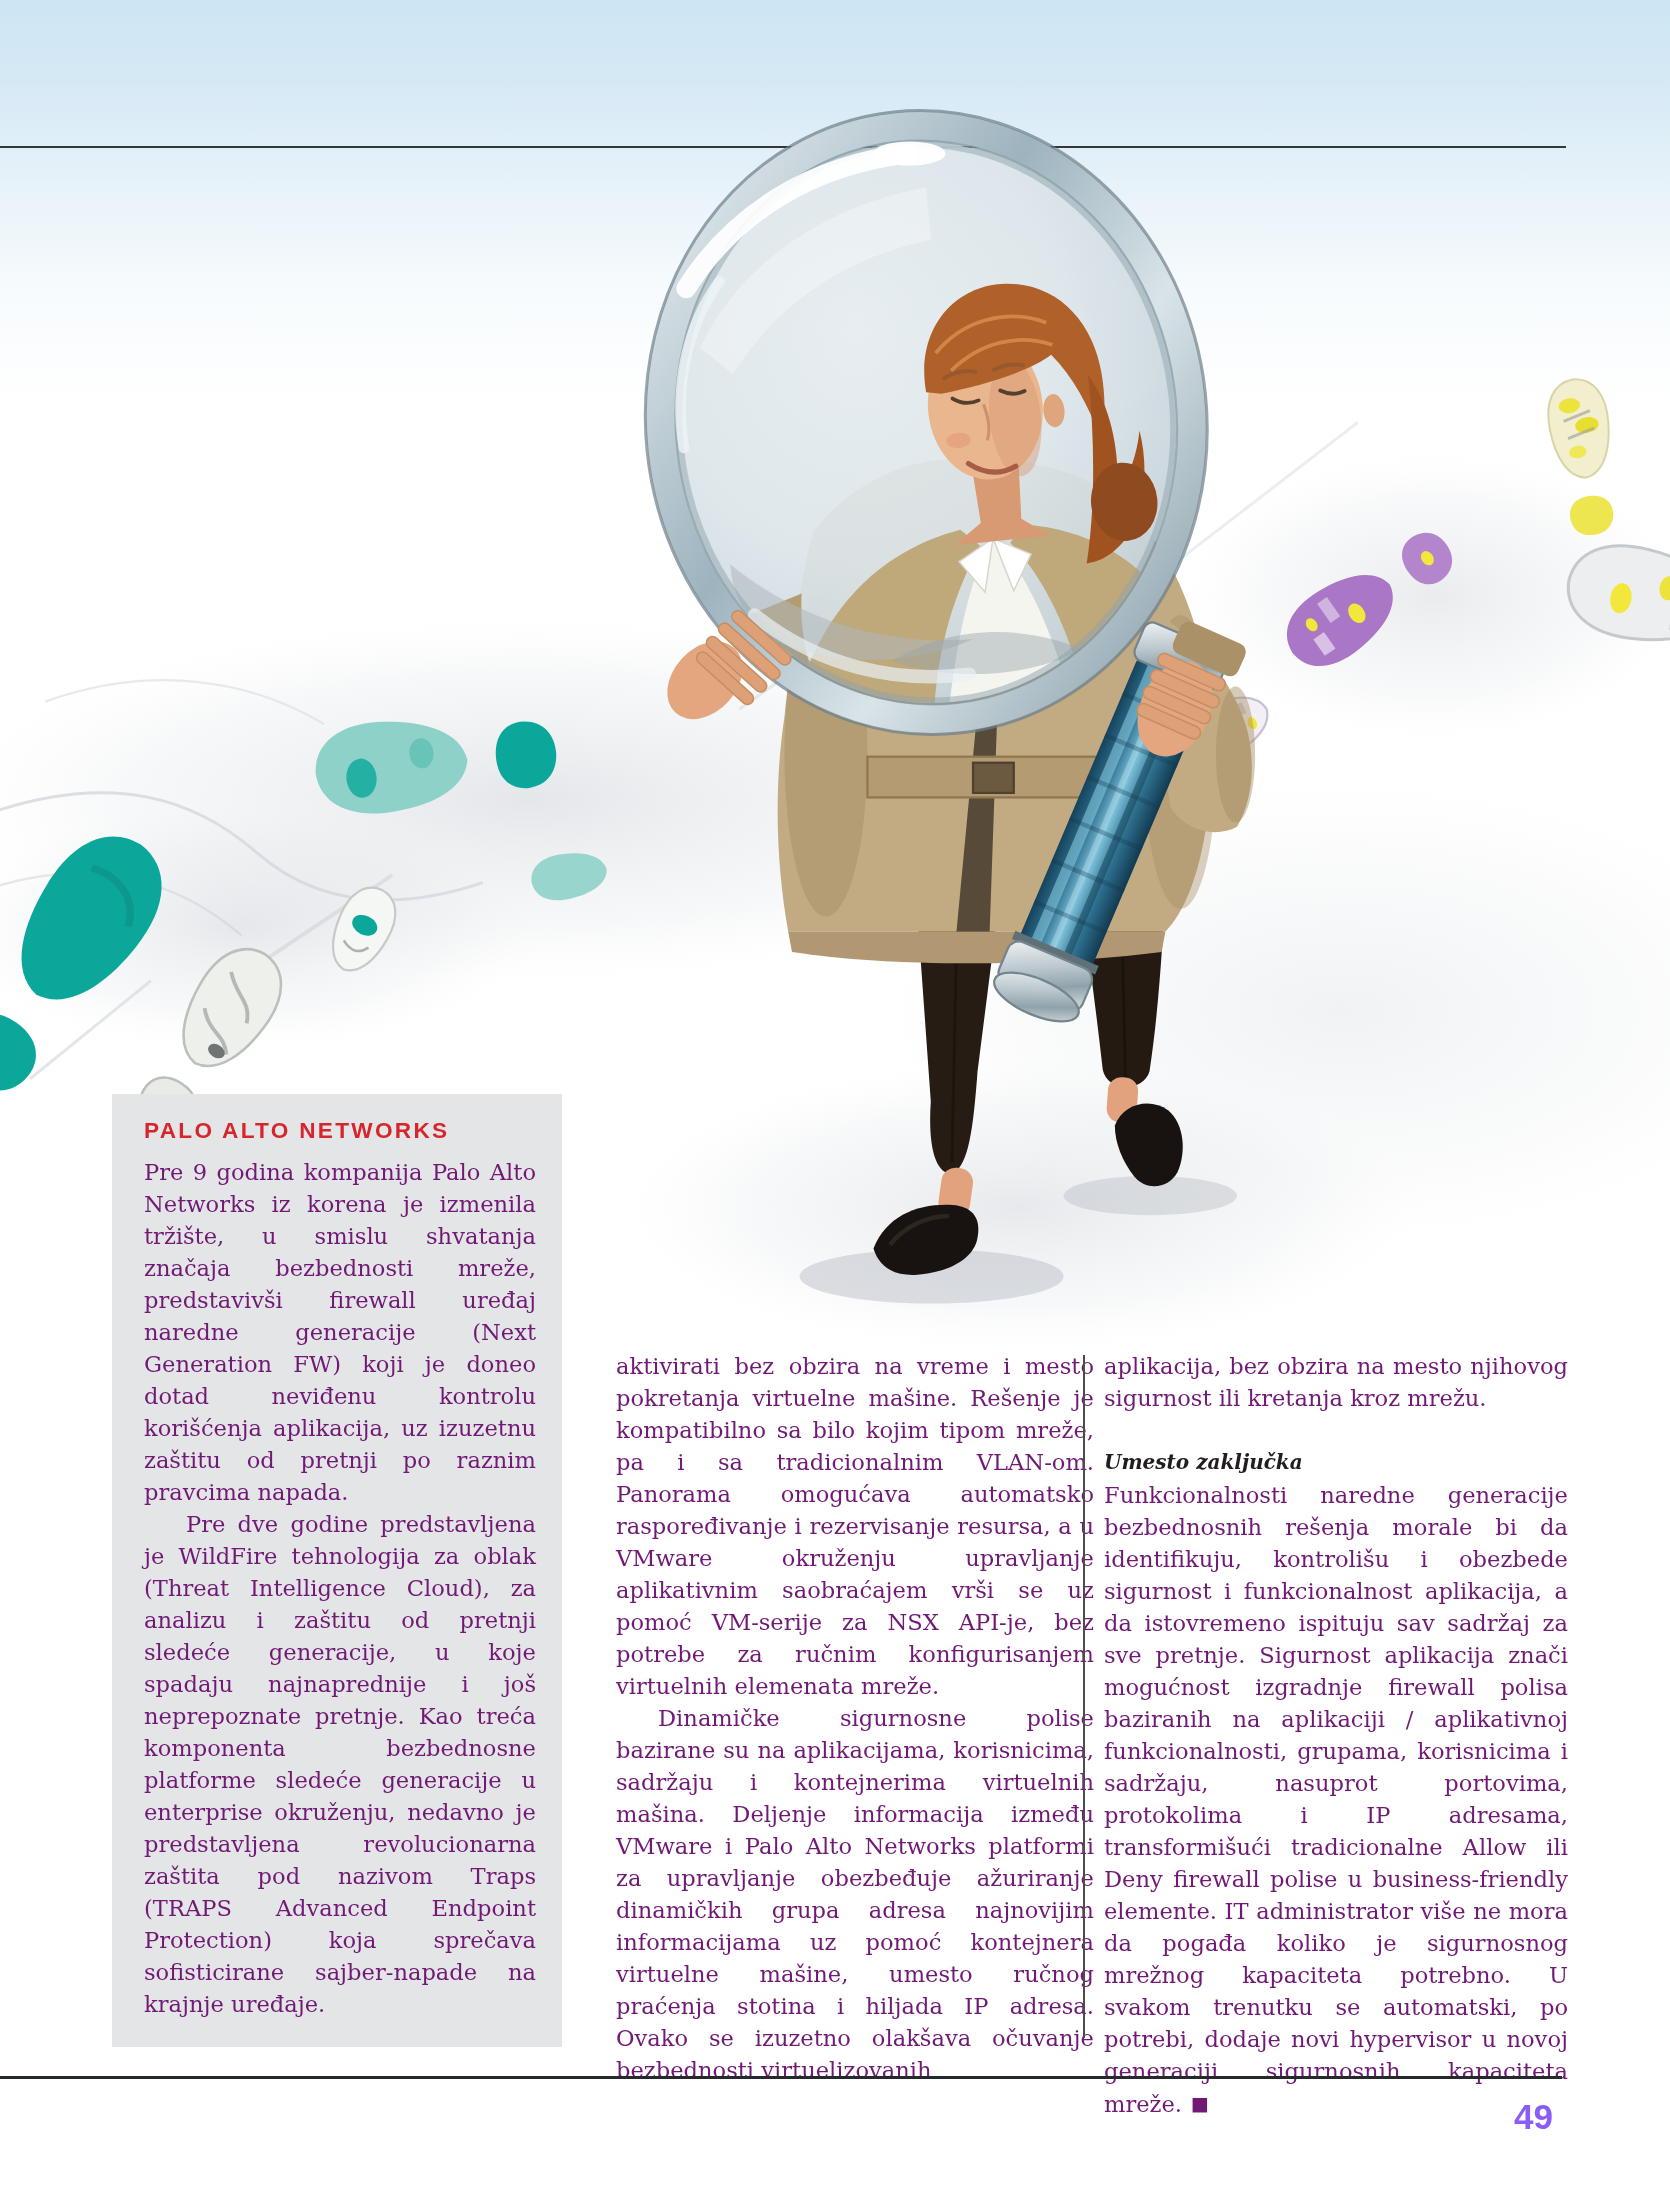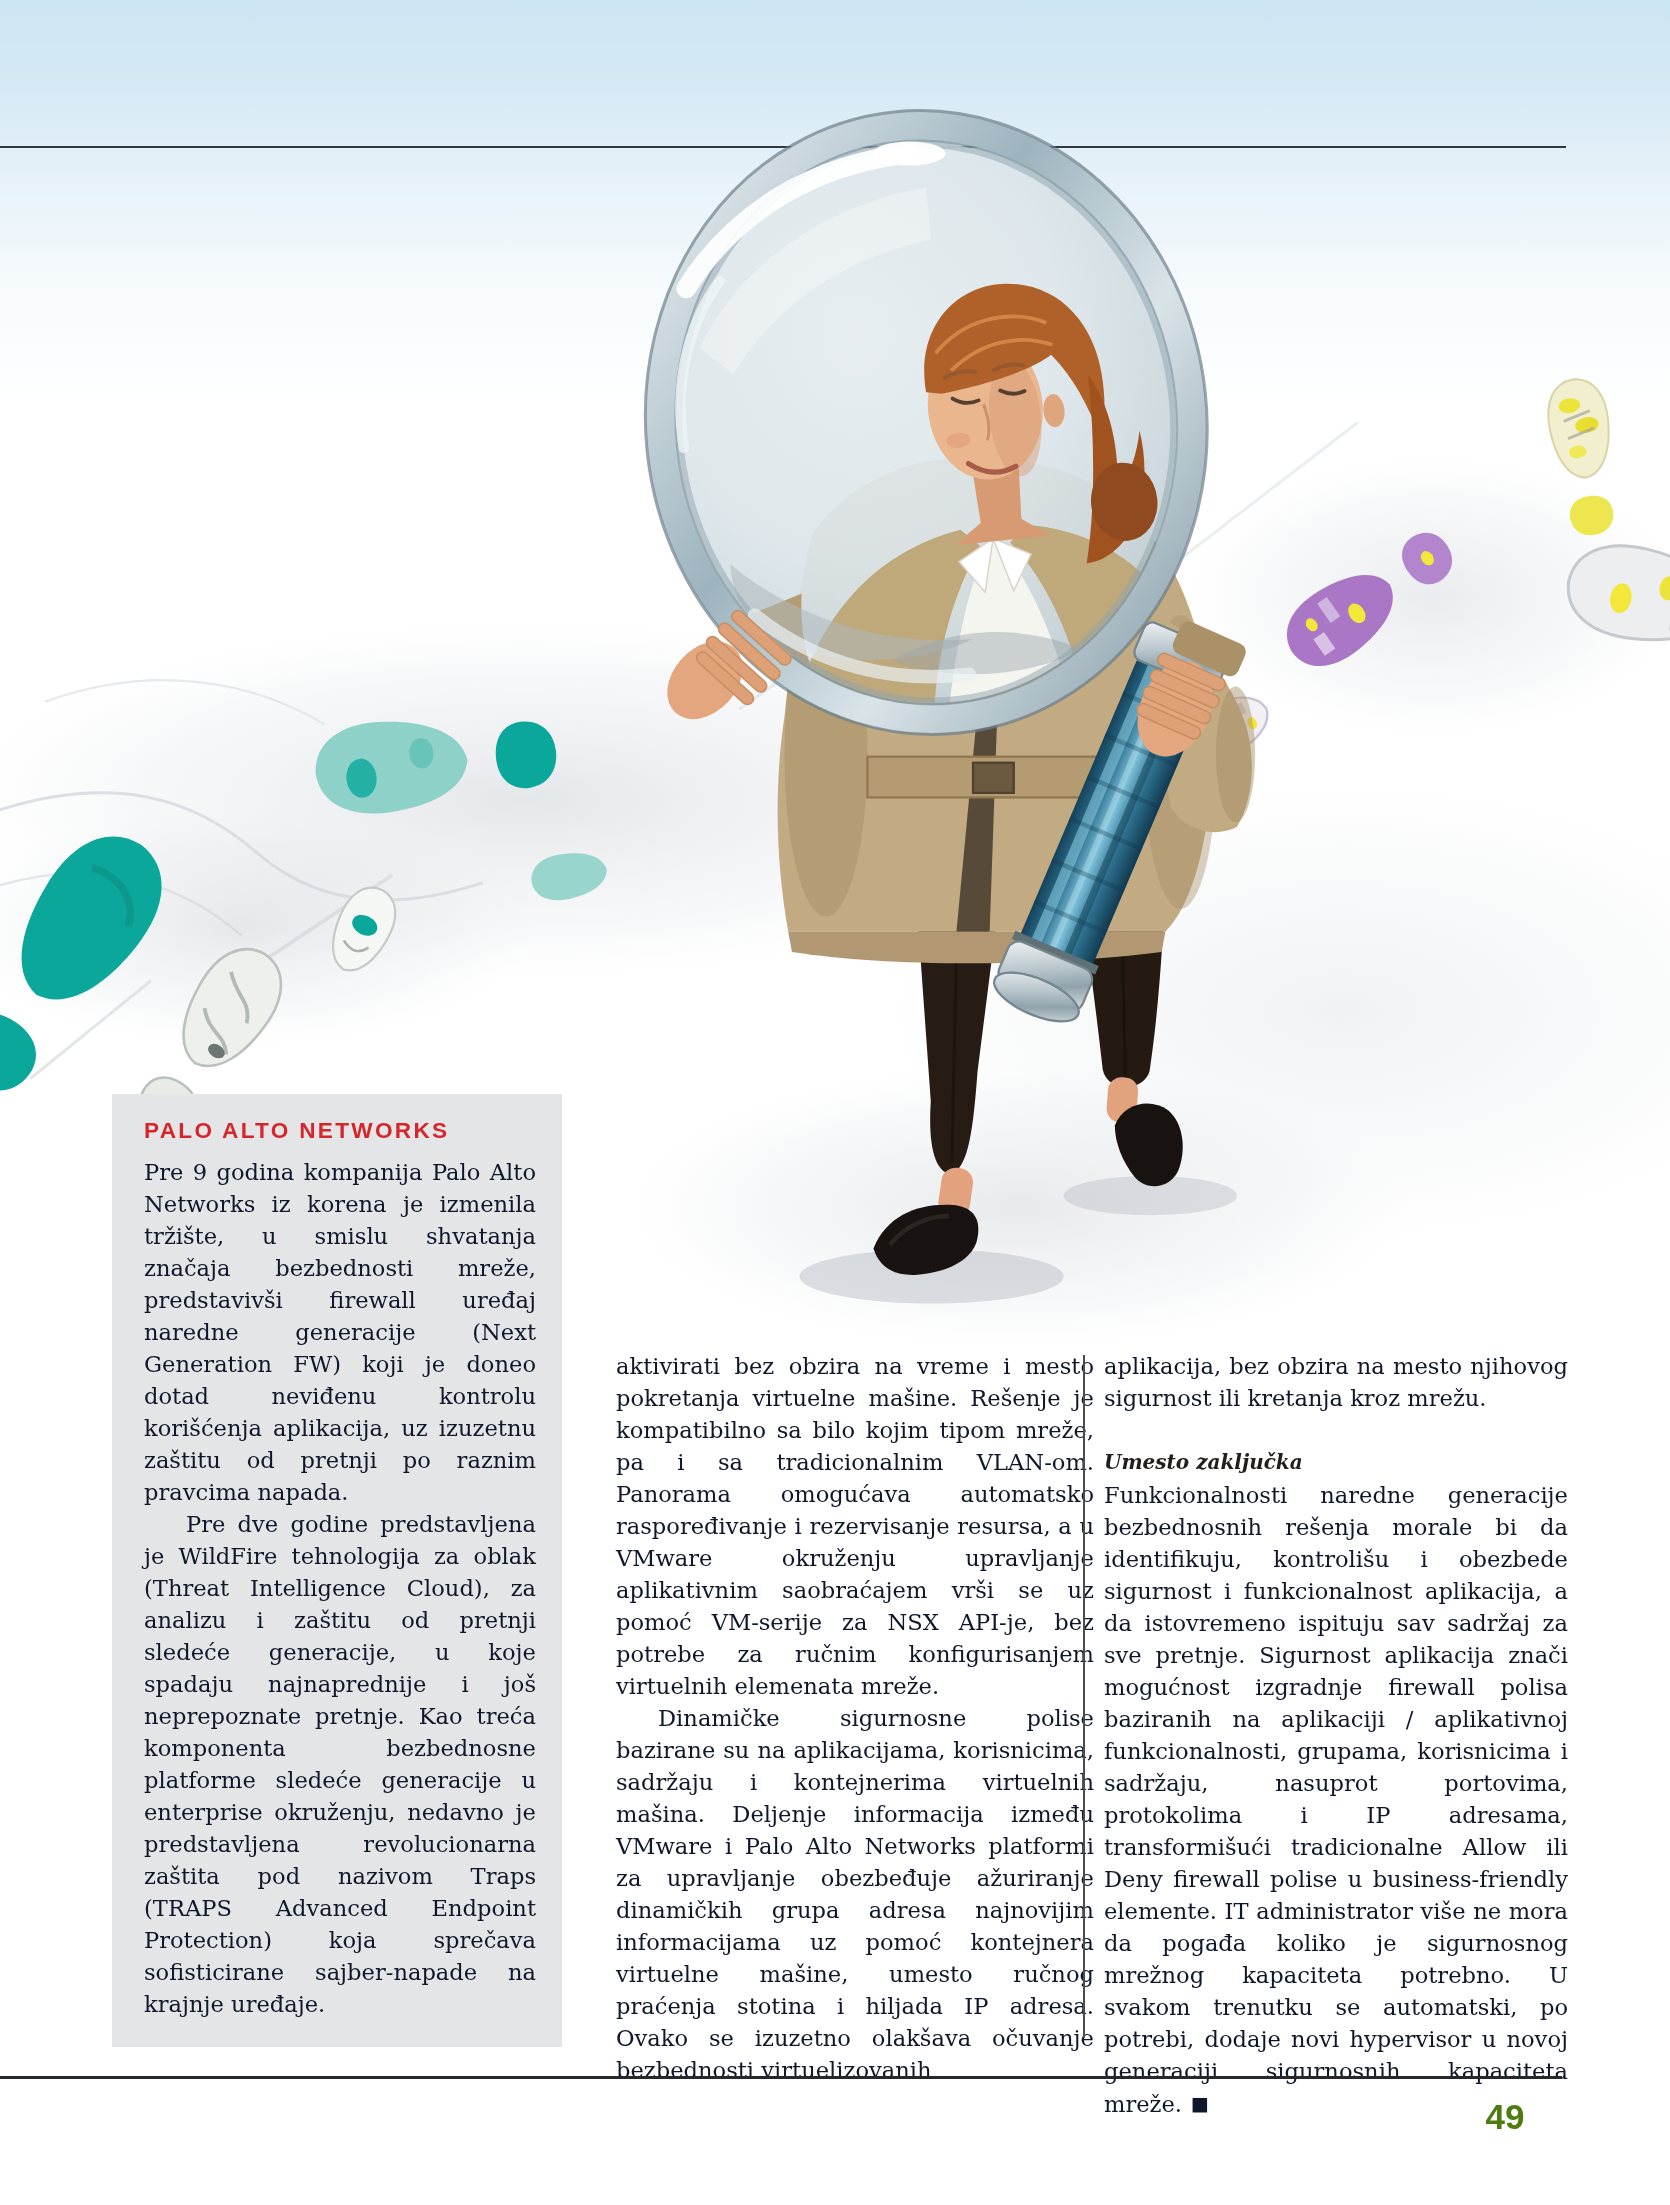--- a/index.html
+++ b/index.html
@@ -6,30 +6,30 @@
   .page{position:relative;width:1670px;height:2205px;background:#ffffff;overflow:hidden;
         font-family:"DejaVu Serif",serif;color:#211e1d;}
   .top-band{position:absolute;left:0;top:0;width:1670px;height:407px;z-index:0;
         background:linear-gradient(180deg,#cde6f3 0%,#d5e9f5 20%,#e7f2f9 45%,#f7fbfd 72%,#ffffff 100%);}
   .rule-top{position:absolute;left:0;top:146px;width:1566px;height:2.3px;background:#30383b;z-index:1;}
   .illustration{position:absolute;left:0;top:0;width:1670px;height:1358px;z-index:2;}
   .sidebar-box{position:absolute;left:112px;top:1094px;width:450px;height:953px;background:#e4e5e7;
         box-sizing:border-box;padding:24px 26px 0 32px;z-index:3;}
   .sidebar-heading{margin:0 0 12px 0;font-family:"Liberation Sans",sans-serif;font-weight:700;
         font-size:22.6px;letter-spacing:2.3px;color:#d6252b;}
-  p.body{margin:0;font-size:22.6px;line-height:32px;text-align:justify;color:#0f172a;}
+  p.body{margin:0;font-size:22.6px;line-height:32px;text-align:justify;color:#701a75;}
   p.indent{text-indent:42px;}
   .col-middle{position:absolute;left:616px;top:1350px;width:478px;z-index:3;}
   .col-right{position:absolute;left:1104px;top:1350px;width:464px;z-index:3;}
   .col-rule{position:absolute;left:1083px;top:1355px;width:2.3px;height:683px;background:#4c4c4c;z-index:3;}
   .right-subheading{margin:36px 0 4.5px 0;font-size:20px;font-weight:700;font-style:italic;color:#211e1d;}
   .end-mark{font-family:"DejaVu Sans",sans-serif;font-size:19px;margin-left:9px;vertical-align:1.5px;}
   .rule-bottom{position:absolute;left:0;top:2076px;width:1562px;height:3px;background:#26292b;z-index:3;}
-  .page-number{position:absolute;left:1472px;top:2097px;width:66px;text-align:center;
-        font-family:"Liberation Sans",sans-serif;font-weight:700;font-size:35px;color:#4d7c0f;z-index:3;}
+  .page-number{position:absolute;left:1514px;top:2097px;width:66px;text-align:left;
+        font-family:"Liberation Sans",sans-serif;font-weight:700;font-size:35px;color:#8b5cf6;z-index:3;}
 </style>
 </head>
 <body>
 
 <div class="page">
 
   <div class="top-band"></div>
   <div class="rule-top"></div>
 
   <svg class="illustration" viewBox="0 0 2214 1800">

